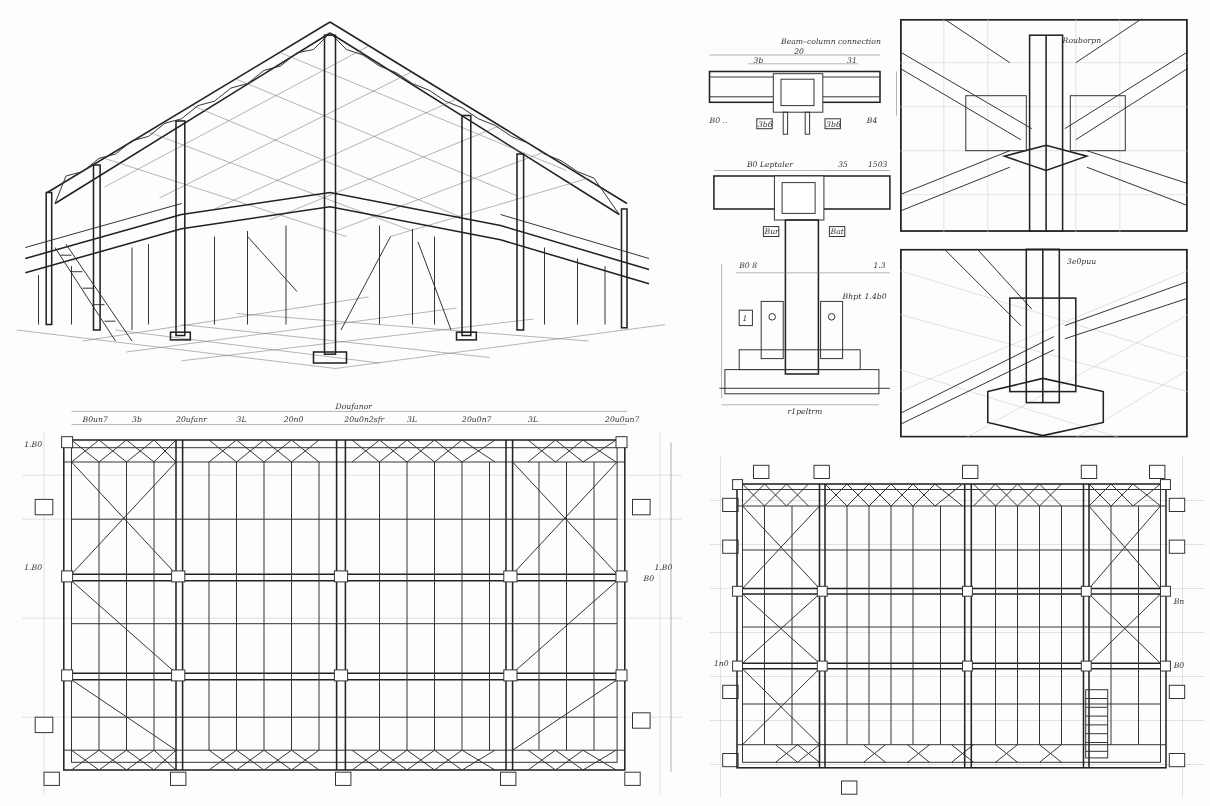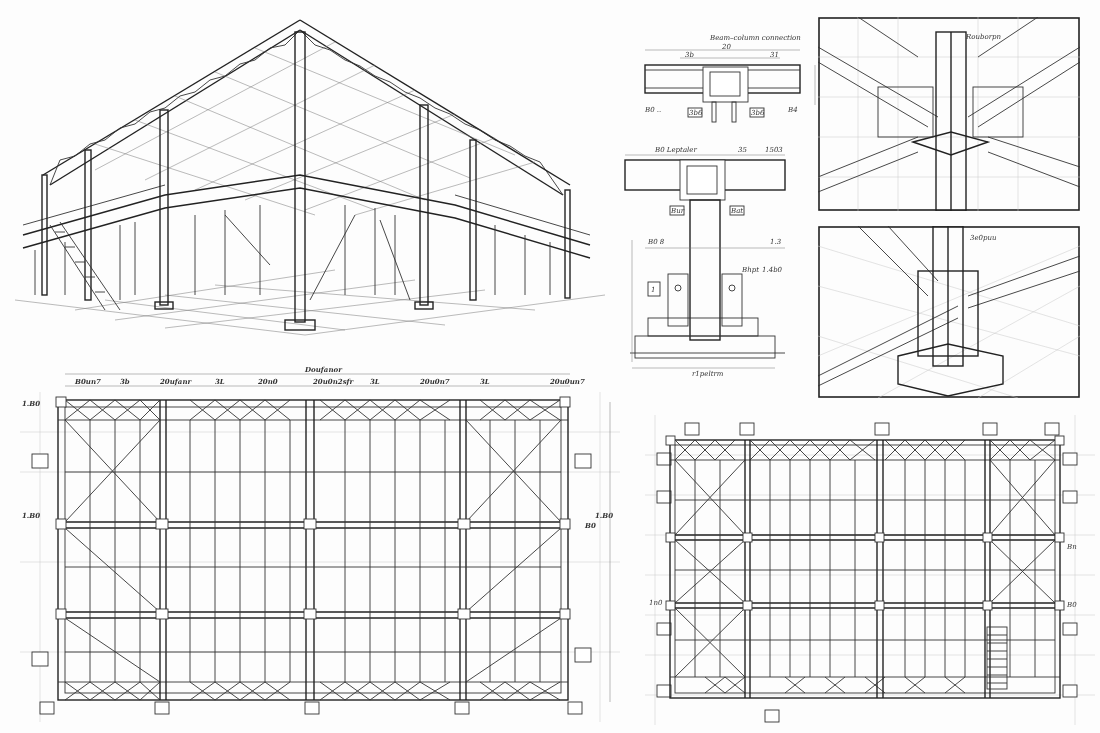--- a/index.html
+++ b/index.html
@@ -132,21 +132,21 @@
   <text class="lbl" x="5" y="82">B0 ..</text>
   <rect class="box" x="48" y="78" width="14" height="9"></rect>
   <text class="lbl" x="49" y="85">3b6</text>
   <rect class="box" x="110" y="78" width="14" height="9"></rect>
   <text class="lbl" x="111" y="85">3b6</text>
   <text class="lbl" x="148" y="82">B4</text>
   <line class="thin" x1="175" y1="35" x2="175" y2="75"></line>
 </svg>
 </div>
 
-<div class="panel" style="left:620px;top:140px;width:190px;height:240px;text-align:right;">
+<div class="panel" style="left:644px;top:140px;width:190px;height:240px;text-align:right;">
 <svg width="190" height="240" viewBox="0 0 190 240">
   <text class="lbl" x="35" y="12">B0 Leptaler</text>
   <text class="lbl" x="118" y="12">35</text>
   <text class="lbl" x="145" y="12">1503</text>
   <line class="thin" x1="5" y1="15" x2="165" y2="15"></line>
   <rect class="ln2" x="5" y="20" width="160" height="30"></rect>
   <rect class="box" x="60" y="20" width="45" height="40"></rect>
   <rect class="ln" x="67" y="26" width="30" height="28"></rect>
   <rect class="box" x="50" y="66" width="14" height="9"></rect>
   <text class="lbl" x="51" y="73">Bur</text>
@@ -231,21 +231,21 @@
   <g class="ln2">
     <rect x="115" y="0" width="30" height="140"></rect>
     <line x1="130" y1="0" x2="130" y2="140"></line>
     <rect x="100" y="45" width="60" height="85"></rect>
     <polygon points="80,130 130,118 185,130 185,158 130,170 80,158"></polygon>
   </g>
   <text class="lbl" x="152" y="14">3e0puu</text>
 </svg>
 </div>
 
-<div class="panel" style="left:20px;top:362px;width:600px;height:362px;font-weight:bold;">
+<div class="panel" style="left:20px;top:362px;width:600px;height:362px;">
 <svg width="600" height="362" viewBox="0 0 600 362">
 
   <line class="thin" x1="45" y1="12" x2="550" y2="12"></line>
   <text class="lbl" x="285" y="10">Doufanor</text>
   <line class="thin" x1="45" y1="24" x2="550" y2="24"></line>
   <text class="lbl" x="55" y="22">B0un7</text>
   <text class="lbl" x="100" y="22">3b</text>
   <text class="lbl" x="140" y="22">20ufanr</text>
   <text class="lbl" x="195" y="22">3L</text>
   <text class="lbl" x="238" y="22">20n0</text>

